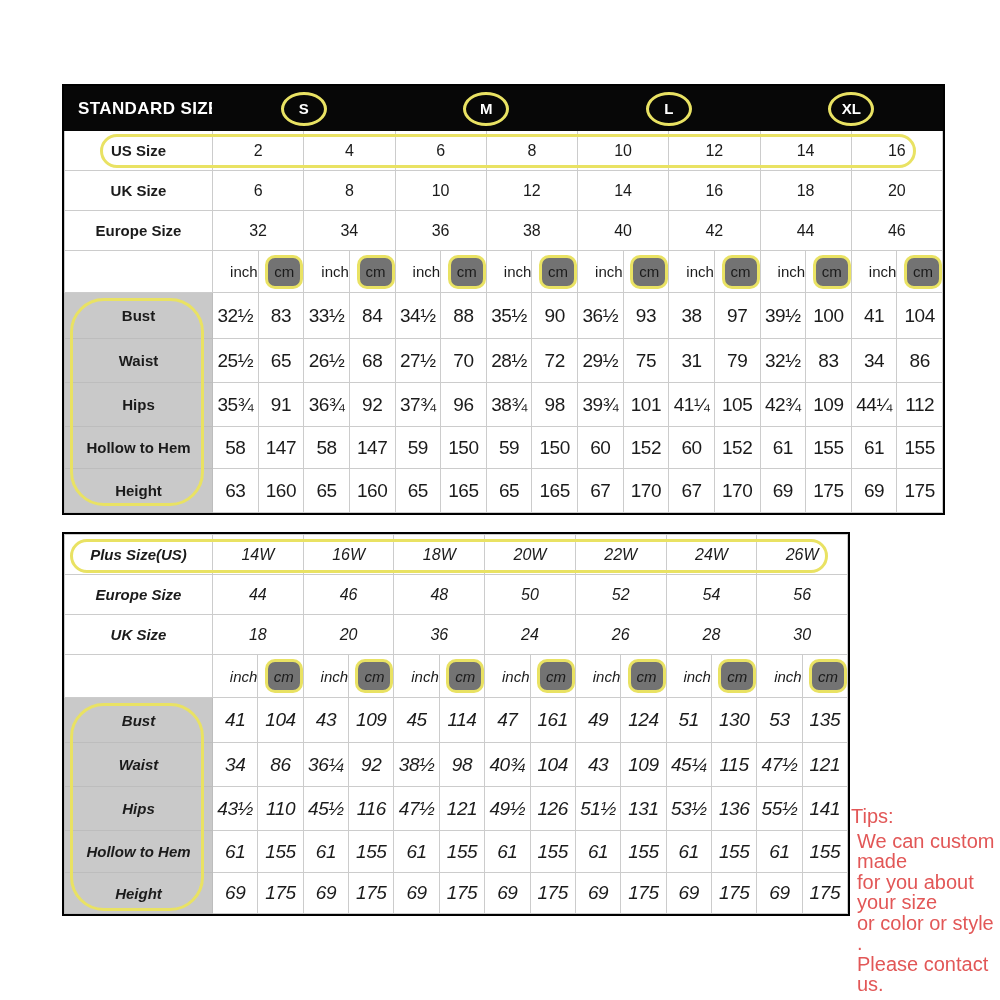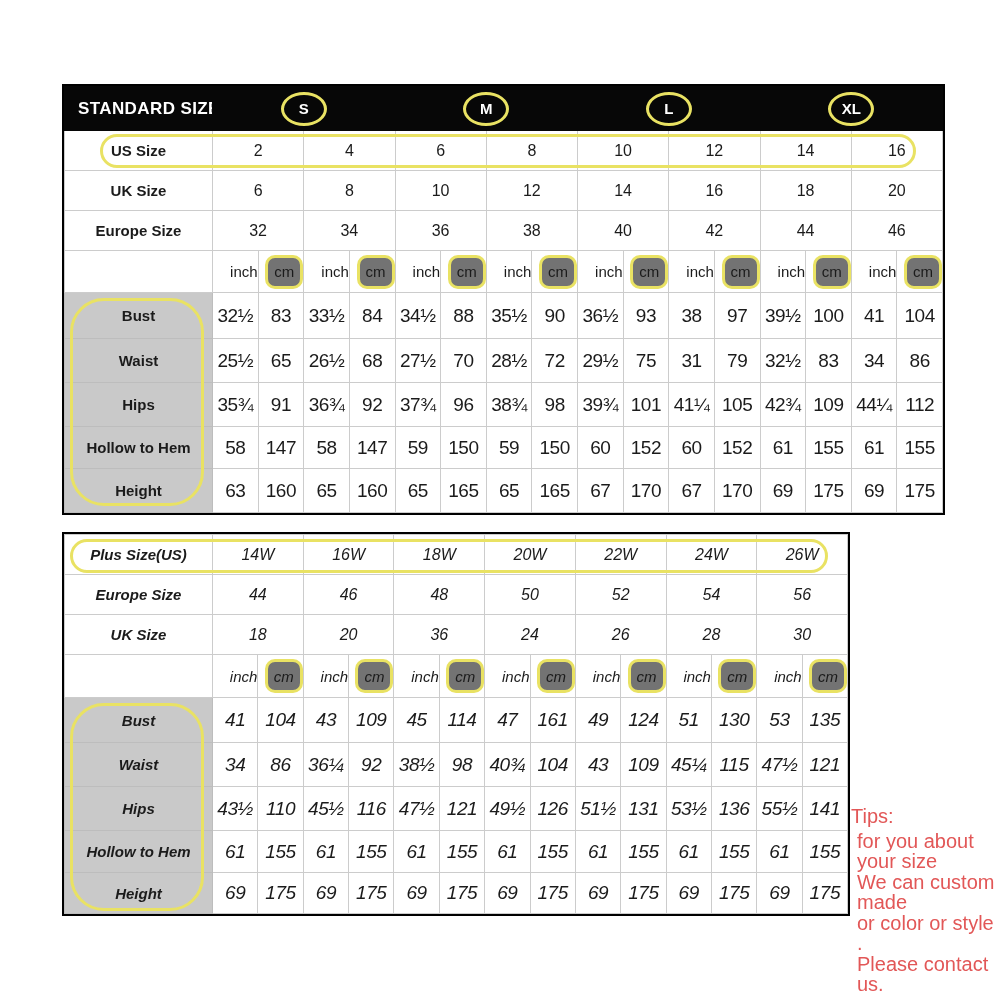--- a/index.html
+++ b/index.html
@@ -394,18 +394,18 @@
         </tr>
       </tbody>
     </table>
     <div class="ov" style="left: 6px; top: 5px; width: 758px; height: 34px; border-radius: 18px;"></div>
     <div class="ov" style="left: 6px; top: 169px; width: 134px; height: 208px; border-radius: 34px;"></div>
   </div>
 
 <div class="tips">
   <div class="t-title">Tips:</div>
   <div id="tips-lines">
+      <div class="t-line">We can custom made</div>
       <div class="t-line">for you about your size</div>
-      <div class="t-line">We can custom made</div>
       <div class="t-line">or color or style .</div>
       <div class="t-line">Please contact us.</div>
     </div>
 </div>
 
 </body></html>

